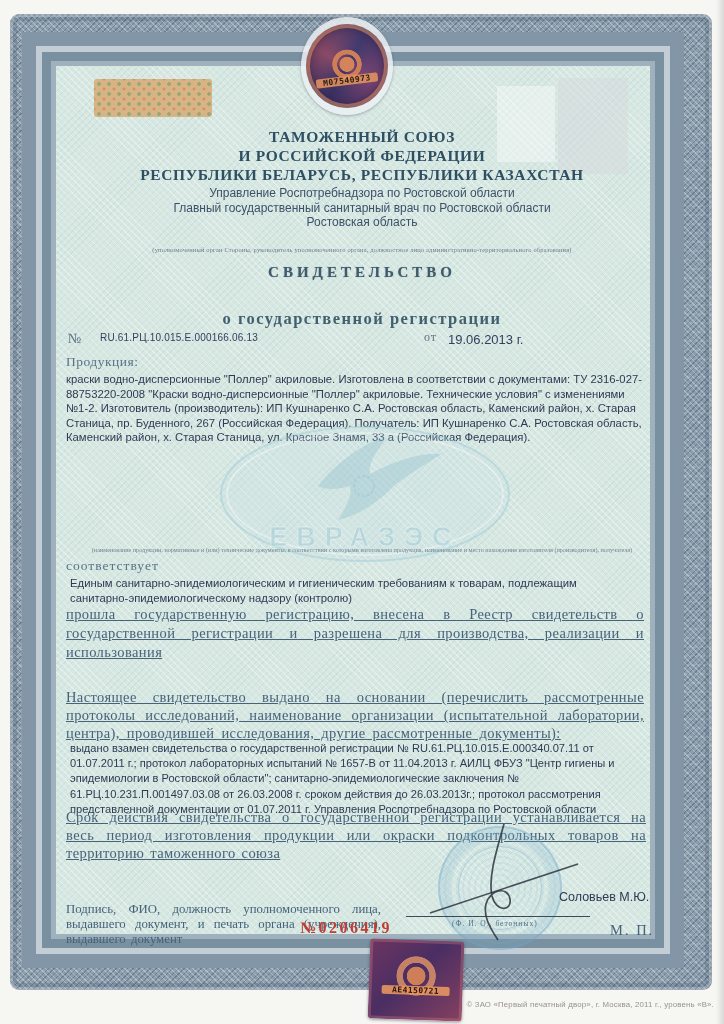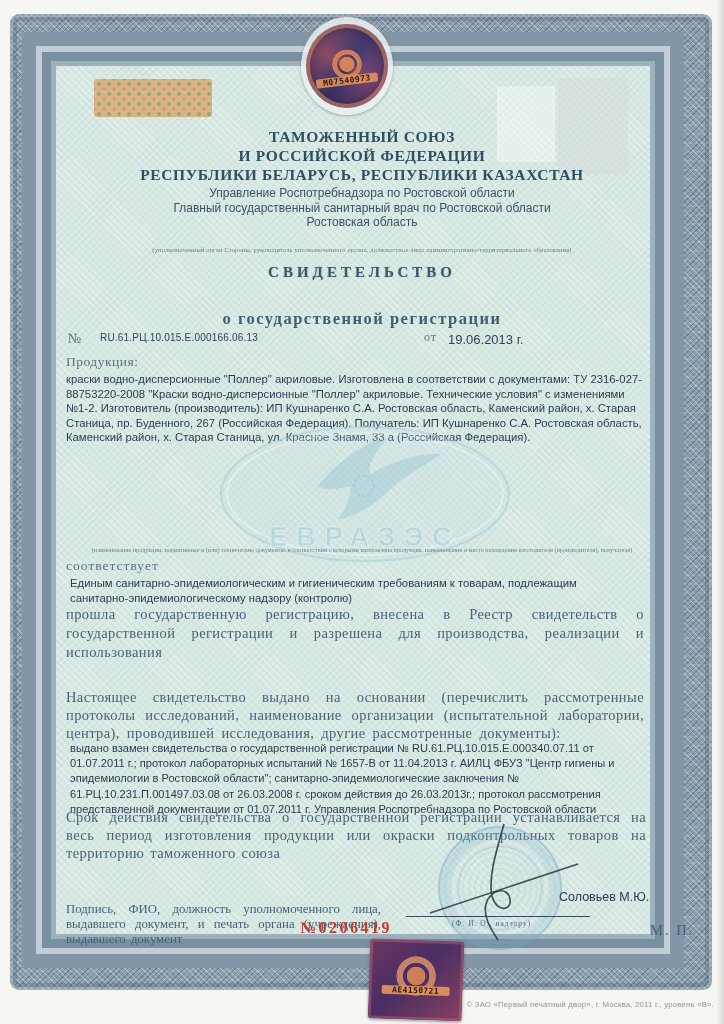--- a/index.html
+++ b/index.html
@@ -100,21 +100,21 @@
   
   .watermark { left:218px; top:424px; width:294px; height:140px; opacity:.8; }
 
   .product-note { left:36px; top:546px; width:652px; text-align:center;
     color:#5d7485; font-size:6.2px; white-space:nowrap; opacity:.85; }
 
   .conforms-label { left:66px; top:558px; color:#5a7484; font-size:13.5px; letter-spacing:1px; }
   .conforms-text { left:70px; top:576px; width:565px; }
 
   .serif-par { color:#46637a; font-size:14.5px; line-height:19px;
-    text-align:justify; letter-spacing:.4px; word-spacing:5px; }
+    text-align:justify; letter-spacing:.4px; word-spacing:5px;text-decoration:underline; }
   .registered-text { left:66px; top:605px; width:578px; }
   .usage-text { left:70px; top:653px; width:570px; }
   .basis-text { left:66px; top:688px; width:578px; line-height:18px; word-spacing:3px; }
   .basis-docs { left:70px; top:741px; width:572px; line-height:15.2px; font-size:11.1px; }
   .validity-text { left:66px; top:808px; width:580px; line-height:18px; word-spacing:2px; }
 
   
   .stamp { left:438px; top:826px; width:124px; height:124px; border-radius:50%;
     border:2px solid rgba(110,165,200,.55);
     box-shadow: inset 0 0 0 6px rgba(255,255,255,.0), inset 0 0 0 10px rgba(120,175,205,.25);
@@ -127,21 +127,21 @@
 
   .sign-caption { left:66px; top:872px; width:315px;
     color:#46637a; font-size:12.8px; line-height:15px; text-align:justify; word-spacing:2px;margin-top:30px; }
   .sig-line { left:406px; top:916px; width:184px; border-bottom:1.2px solid #3d4a57; height:0; }
   .sig-note { left:452px; top:919px; color:#50708a; font-size:7.5px; letter-spacing:1px; }
   .signature-svg { left:400px; top:818px; width:195px; height:125px; }
   .signer-name { left:559px; top:890px; font-family:"Liberation Sans","DejaVu Sans",sans-serif;
     color:#2e3a54; font-size:12.5px; }
   .blank-number { left:300px; top:919px; color:#bf3d33; font-weight:bold;
     font-size:16px; letter-spacing:2.5px; }
-  .mp-label { left:610px; top:922px; color:#46637a; font-size:14.5px; letter-spacing:2px;margin-left:40px; }
+  .mp-label { left:610px; top:922px; color:#46637a; font-size:14.5px; letter-spacing:2px; }
 
   
   .holo-bottom { left:369px; top:940px; width:94px; height:80px; border-radius:4px;
     transform:rotate(2deg);
     background:
       radial-gradient(circle at 50% 45%, #cf7f58 0 14%, transparent 15%),
       radial-gradient(circle at 50% 45%, transparent 0 20%, rgba(226,150,105,.8) 21% 30%, transparent 31%),
       linear-gradient(135deg, #6d3560, #4a2e63 45%, #86405f);
     box-shadow: 0 1px 3px rgba(60,40,70,.5), inset 0 0 0 3px rgba(210,120,130,.35);
   }
@@ -216,21 +216,21 @@
   <div class="registered-text serif-par abs">прошла государственную регистрацию, внесена в Реестр свидетельств о государственной регистрации и разрешена для производства, реализации и использования</div>
 
   <div class="basis-text serif-par abs">Настоящее свидетельство выдано на основании (перечислить рассмотренные протоколы исследований, наименование организации (испытательной лаборатории, центра), проводившей исследования, другие рассмотренные документы):</div>
   <div class="basis-docs sans-par abs">выдано взамен свидетельства о государственной регистрации № RU.61.РЦ.10.015.Е.000340.07.11 от 01.07.2011 г.; протокол лабораторных испытаний № 1657-В от 11.04.2013 г. АИЛЦ ФБУЗ "Центр гигиены и эпидемиологии в Ростовской области"; санитарно-эпидемиологические заключения № 61.РЦ.10.231.П.001497.03.08 от 26.03.2008 г. сроком действия до 26.03.2013г.; протокол рассмотрения представленной документации от 01.07.2011 г. Управления Роспотребнадзора по Ростовской области</div>
 
   <div class="validity-text serif-par abs">Срок действия свидетельства о государственной регистрации устанавливается на весь период изготовления продукции или окраски подконтрольных товаров на территорию таможенного союза</div>
 
   <div class="stamp abs"></div>
   <div class="sign-caption abs">Подпись, ФИО, должность уполномоченного лица, выдавшего документ, и печать органа (учреждения), выдавшего документ</div>
   <div class="sig-line abs"></div>
-  <div class="sig-note abs">(Ф. И. О., надзору)</div>
+  <div class="sig-note abs">(Ф. И. О., бетонных)</div>
   <svg class="signature-svg abs" viewBox="0 0 195 125">
     <path d="M30,95 L178,46" fill="none" stroke="#2b3440" stroke-width="1.6" opacity=".85"></path>
     <path d="M104,6 C96,34 88,60 92,78 C96,94 112,94 110,81 C108,68 90,71 86,86 C83,98 90,110 98,122" fill="none" stroke="#2b3440" stroke-width="1.7" opacity=".85"></path>
   </svg>
   <div class="signer-name abs">Соловьев М.Ю.</div>
 
   <div class="blank-number abs">№0206419</div>
   <div class="mp-label abs">М. П.</div>
 
   <div class="holo-bottom abs">

